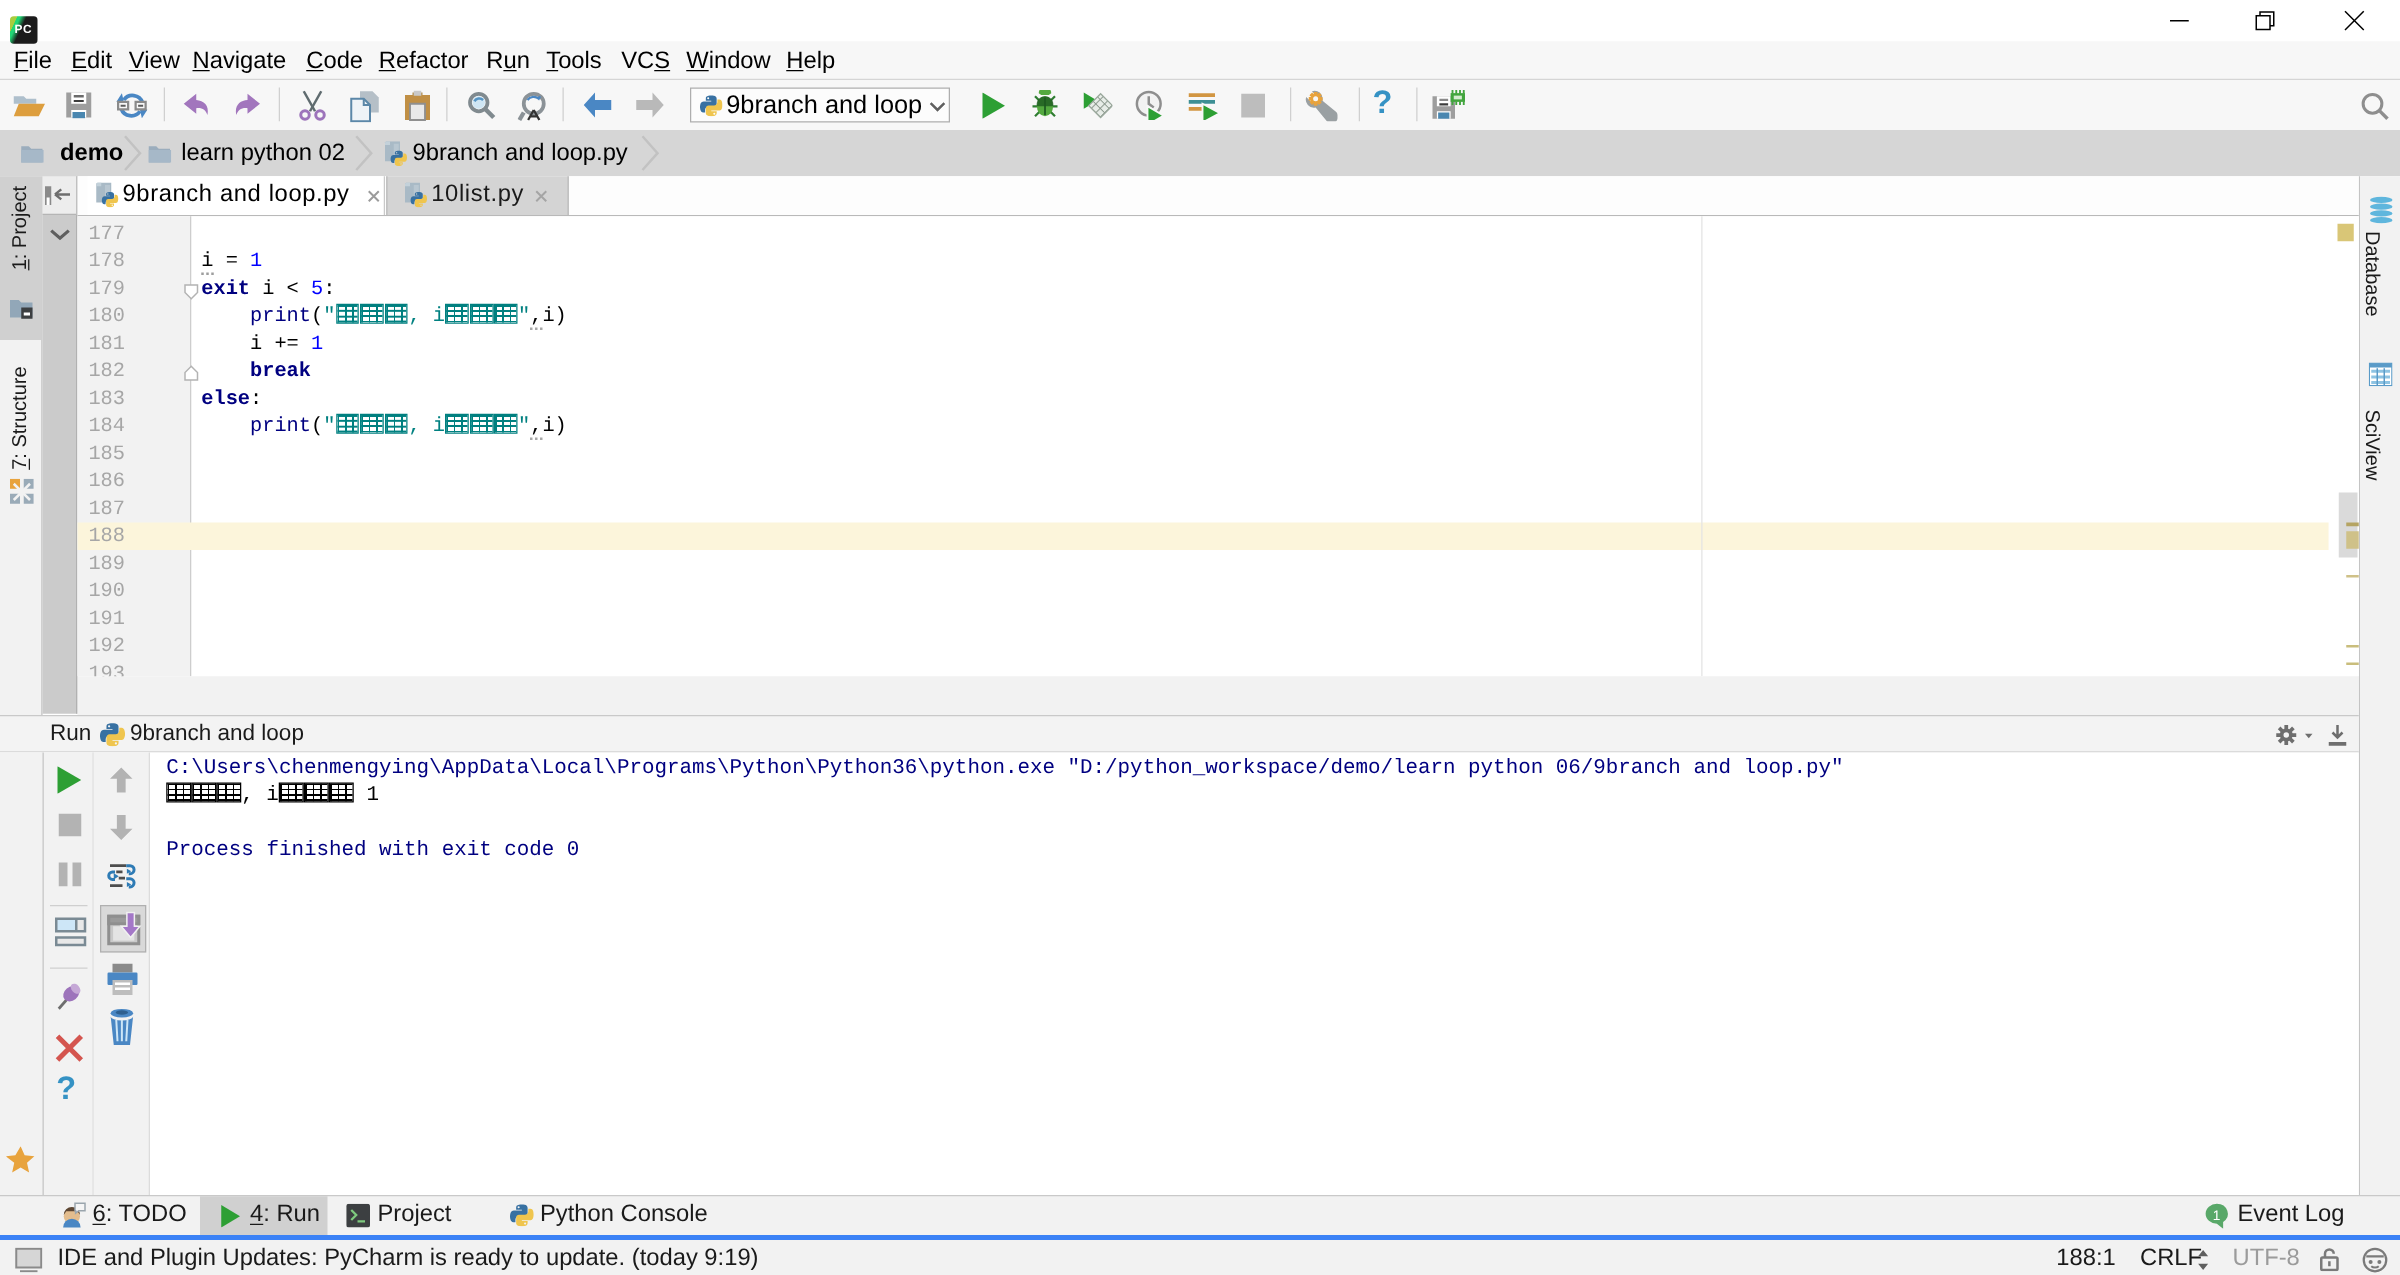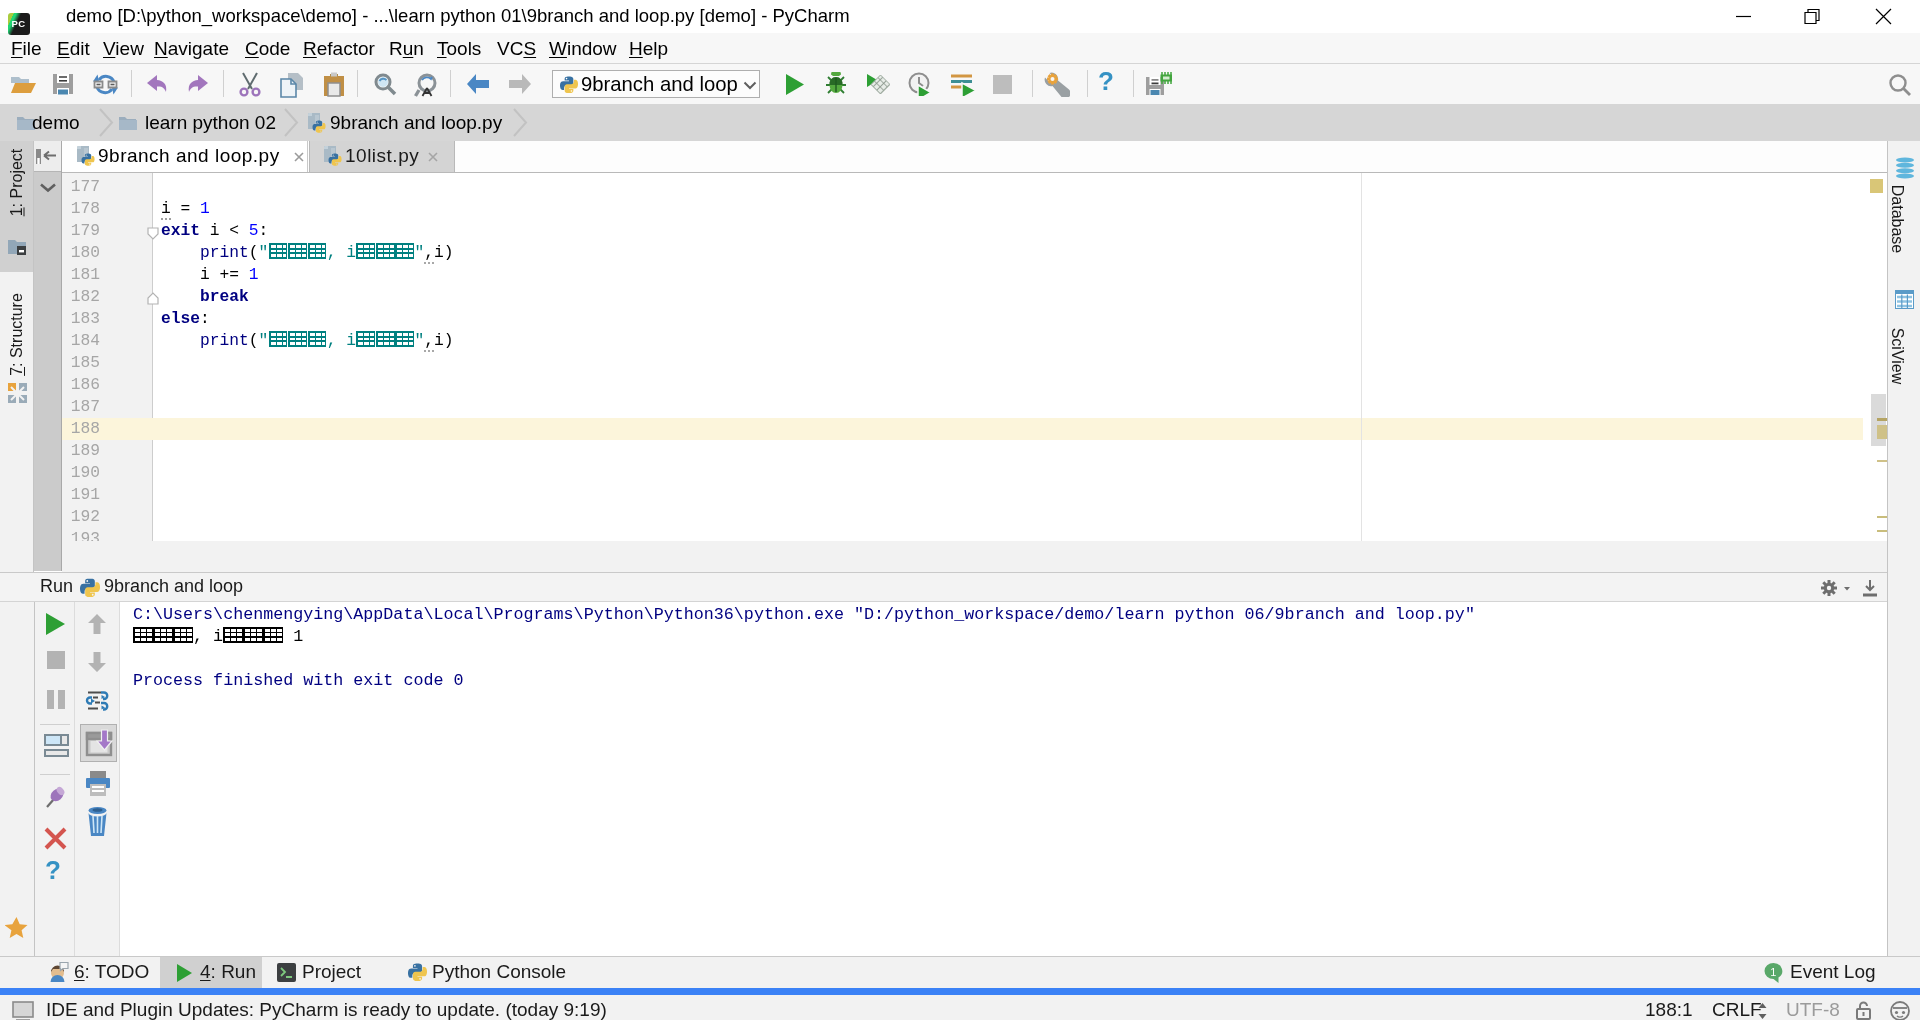--- a/index.html
+++ b/index.html
@@ -27,21 +27,20 @@
  <path d="M3 0 h11 v16 h-12 v-15z" fill="#a9bac6"></path>
  <path d="M3 0 l-1 1 v2 h4 v-3z" fill="#c3d1da"></path>
  <path d="M9 2 h4 v12 h-4z" fill="#b9c7d1"></path>
  <use href="#pyl" transform="translate(6.5,6.5) scale(0.118)"></use>
 </g>
 </defs>
   </svg>
 
 <div class="abs" style="left:0;top:0;width:1920px;height:33px;background:#fff">
   <div class="abs" id="pclogo" style="left:8px;top:5px;width:22px;height:22px"></div>
-  <div class="abs" style="left:66px;top:5px;font-size:18.5px;color:#000">demo [D:\python_workspace\demo] - ...\learn python 01\9branch and loop.py [demo] - PyCharm</div>
 
   <svg class="abs" style="left:1729px;top:0" width="170" height="33" viewBox="0 0 170 33">
     <path d="M7 16.5 h15" stroke="#000" stroke-width="1.2" fill="none"></path>
     <path d="M76 12.5 h11 v11 h-11 z M79 12.5 v-3 h11 v11 h-3" stroke="#000" stroke-width="1.2" fill="none"></path>
     <path d="M147 9 l15 15 M162 9 l-15 15" stroke="#000" stroke-width="1.2" fill="none"></path>
   </svg>
 </div>
 
 <div class="abs" id="menubar" style="left:0;top:33px;width:1920px;height:31px;background:#f7f7f7;border-bottom:1px solid #d5d5d5;font-size:19px;color:#000">
   <span class="abs" style="left:11px;top:5px"><u>F</u>ile</span>
@@ -233,21 +232,21 @@
     <circle cx="10" cy="10" r="7.5" fill="none" stroke="#8e8e8e" stroke-width="2.4"></circle>
     <path d="M15.5 15.5 l6.5 6.5" stroke="#8e8e8e" stroke-width="2.8"></path>
     </svg>
 </div>
 
 <div class="abs" id="navbar" style="left:0;top:104px;width:1920px;height:37px;background:#d6d6d6;font-size:19px">
   <svg class="abs" style="left:16px;top:114px;top:10px" width="19" height="17" viewBox="0 0 19 17">
       <path d="M1 3 h6 l2 2 h9 v11 h-17 z" fill="#9badbd"></path>
       <path d="M1 6 h18 v10 h-18z" fill="#a6b8c8"></path>
     </svg>
-  <div class="abs" style="left:32px;top:8px;font-weight:normal;color:#000">demo</div>
+  <div class="abs" style="left:48px;top:8px;font-weight:bold;color:#000">demo</div>
   <svg class="abs" style="left:98px;top:4px" width="16" height="29" viewBox="0 0 16 29">
       <path d="M2 1 l12 13.5 L2 28" stroke="#c2c2c2" stroke-width="2" fill="none"></path>
     </svg>
   <svg class="abs" style="left:118px;top:10px" width="19" height="17" viewBox="0 0 19 17">
       <path d="M1 3 h6 l2 2 h9 v11 h-17 z" fill="#9badbd"></path>
       <path d="M1 6 h18 v10 h-18z" fill="#a6b8c8"></path>
     </svg>
   <div class="abs" style="left:145px;top:8px;color:#000">learn python 02</div>
   <svg class="abs" style="left:283px;top:4px" width="16" height="29" viewBox="0 0 16 29">
       <path d="M2 1 l12 13.5 L2 28" stroke="#c2c2c2" stroke-width="2" fill="none"></path>
@@ -490,21 +489,21 @@
       <use href="#pyl"></use>
     </svg>
   <div class="abs" style="left:432px;top:4px">Python Console</div>
   <svg class="abs" style="left:1763px;top:5px" width="21" height="21" viewBox="0 0 21 21">
     <path d="M10.5 1 a9 8 0 1 0 0 16 l5 4 v-5.5 a9 8 0 0 0 -5-14.5z" fill="#59a869"></path>
     <text x="7.2" y="13.8" font-size="11" fill="#ffffff" font-family="Liberation Sans">1</text>
     </svg>
   <div class="abs" style="left:1790px;top:4px">Event Log</div>
 </div>
 
-<div class="abs" style="left:0;top:988px;width:1920px;height:32px;background:#f2f2f2;border-top:7px solid #3b82f6;font-size:19px;color:#1a1a1a" id="statusbar">
+<div class="abs" style="left:0;top:988px;width:1920px;height:32px;background:#f2f2f2;border-top:4px solid #3b82f6;font-size:19px;color:#1a1a1a" id="statusbar">
   <svg class="abs" style="left:12px;top:6px" width="22" height="20" viewBox="0 0 22 20">
     <rect x="1" y="1" width="20" height="15" fill="#d6d6d6" stroke="#8a8a8a" stroke-width="1.6"></rect>
     <path d="M4 19 h14" stroke="#8a8a8a" stroke-width="1.6"></path>
     </svg>
   <div class="abs" style="left:46px;top:4px">IDE and Plugin Updates: PyCharm is ready to update. (today 9:19)</div>
   <div class="abs" style="left:1645px;top:4px">188:1</div>
   <div class="abs" style="left:1712px;top:4px">CRLF</div>
   <svg class="abs" style="left:1756px;top:8px" width="13" height="16" viewBox="0 0 13 16">
     <path d="M6.5 0 l4 5 h-8z M6.5 16 l4-5 h-8z" fill="#5f5f5f"></path>
     </svg>

